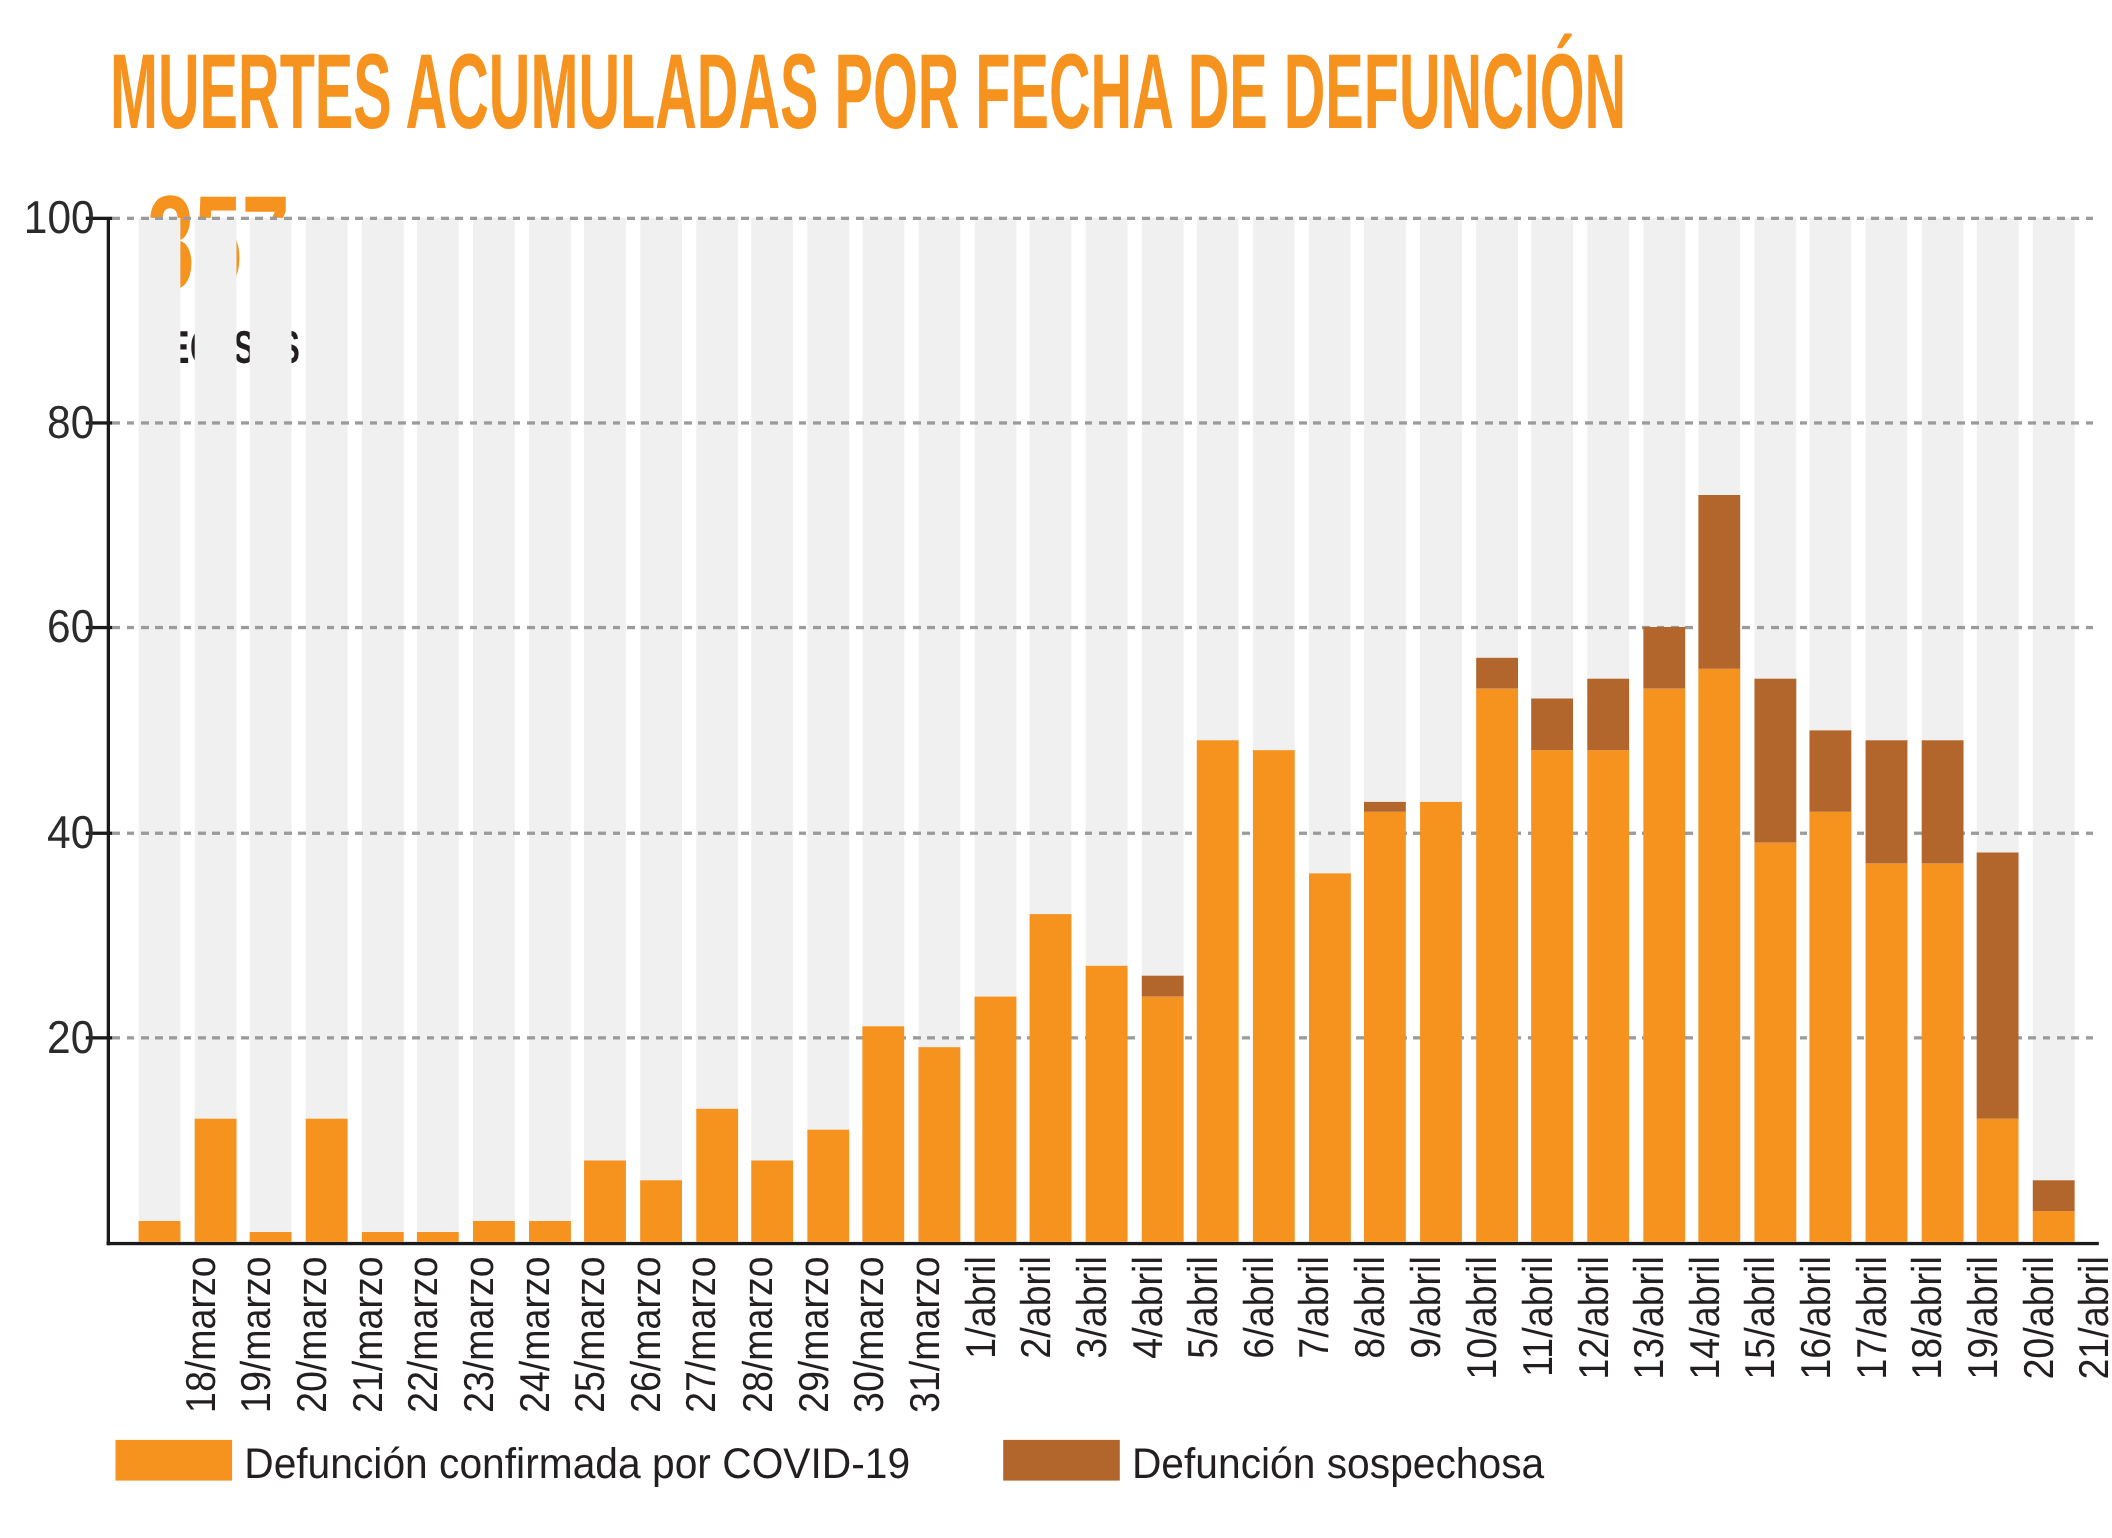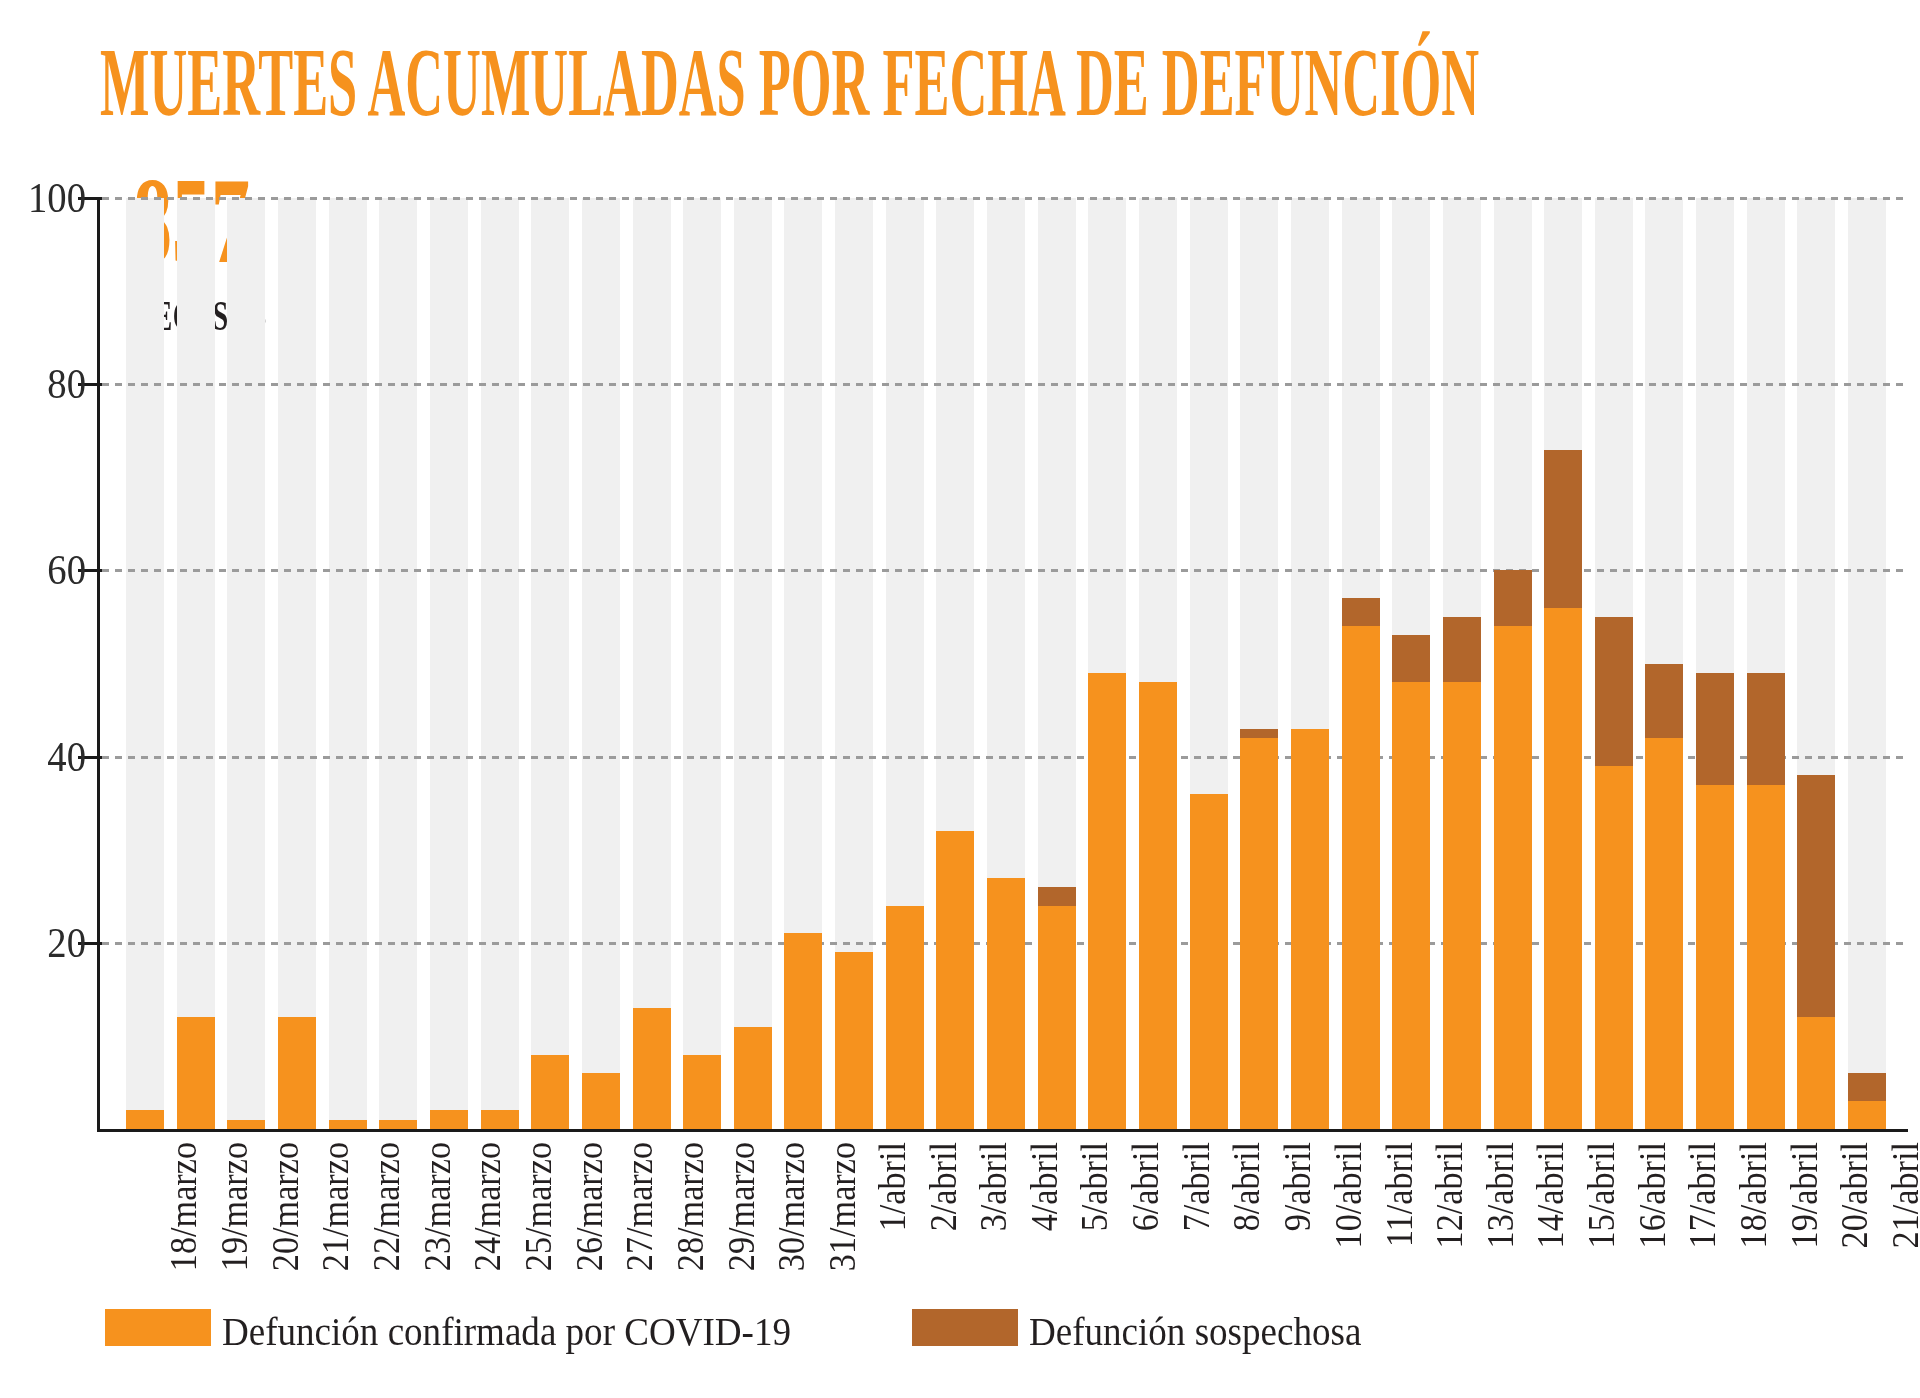--- a/index.html
+++ b/index.html
@@ -1,17 +1,17 @@
 <!DOCTYPE html>
 <html><head>
 <meta charset="utf-8">
 <style>
   html,body{margin:0;padding:0;background:#ffffff;}
   #stage{position:relative;width:1920px;height:1398px;background:#ffffff;overflow:hidden;
-         font-family:Liberation Serif, serif;}
+         font-family:Liberation Sans, sans-serif;}
   .abs{position:absolute;}
   #chart-title{left:100px;top:27px;font-size:97px;font-weight:700;color:#F6921E;
     white-space:nowrap;transform:scaleX(0.54);transform-origin:0 0;letter-spacing:0px;}
   #headline-value{left:133px;top:160px;font-size:122px;line-height:1;font-weight:700;color:#F6921E;
     transform:scaleX(0.64);transform-origin:0 0;}
   #headline-label{left:133px;top:292px;font-size:42px;font-weight:700;color:#231F20;
     transform:scaleX(0.66);transform-origin:0 0;letter-spacing:1px;white-space:nowrap;}
   .band{position:absolute;background:#F0F0F0;}
   .gridline{position:absolute;height:3px;
     background:repeating-linear-gradient(to right,#9B9B9B 0 7px,rgba(0,0,0,0) 7px 13px);}

